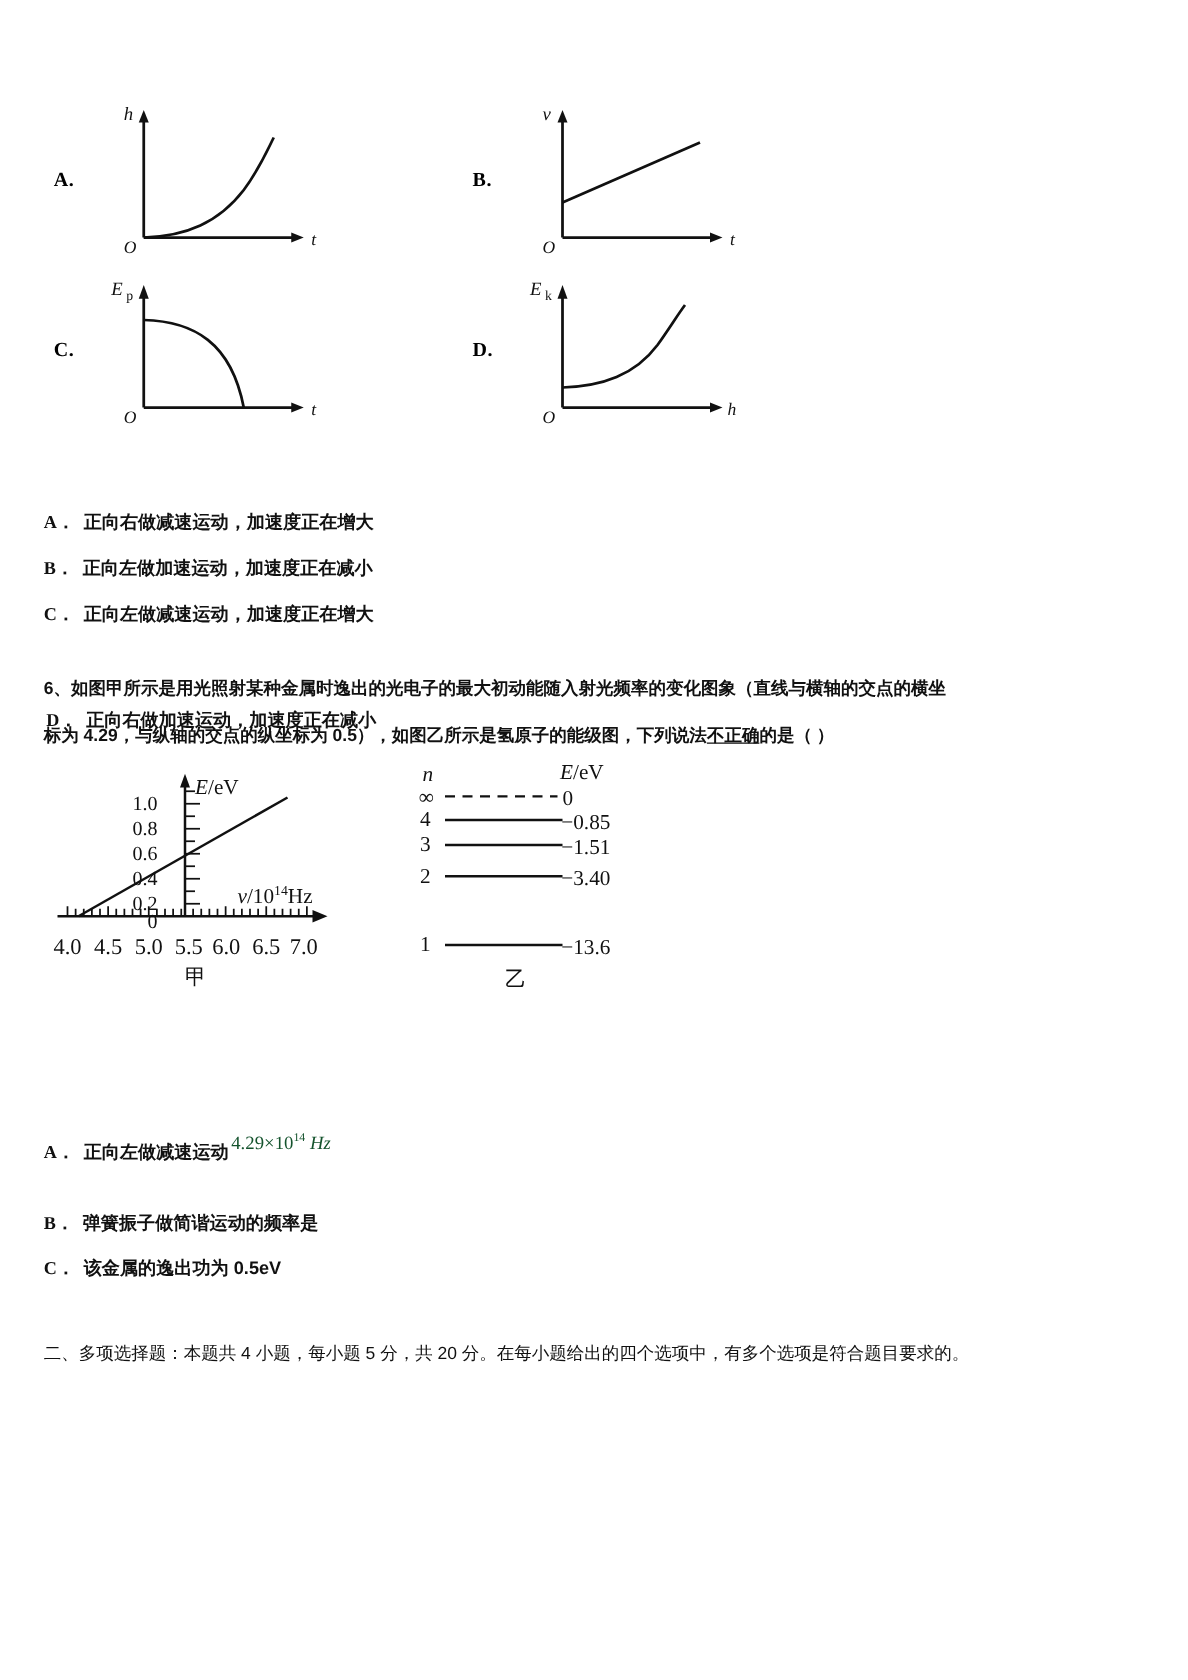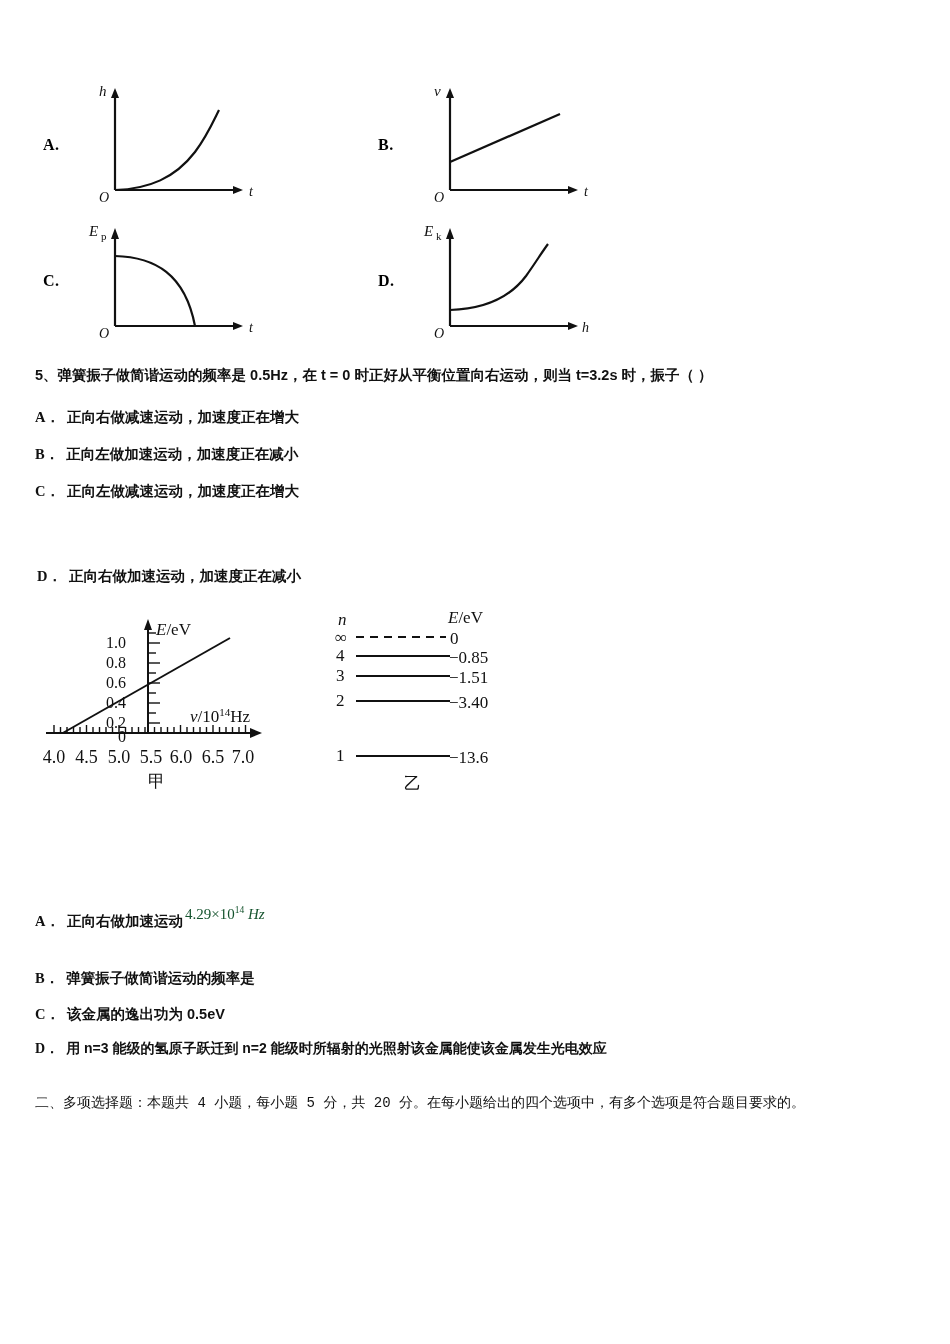--- a/index.html
+++ b/index.html
@@ -112,25 +112,24 @@
     left: 2px;
   }
   .formula .nmb { font-style: normal; }
   .formula sup { font-size: 9.5px; font-style: normal; }
   .formula .times { font-style: normal; }
 
   
   .sec-para {
     position: absolute;
     left: 35px;
-    font-family: Liberation Mono, monospace;
+    font-family: Liberation Sans, sans-serif;
     font-size: 14px;
     color: #111;
     white-space: nowrap;
-    margin-top: 20px;
   }
 </style>
 </head>
 <body>
 
 <div class="page">
 
   <div class="figure-grid">
 
     <div class="fig-cell a">
@@ -185,35 +184,38 @@
         <polygon points="166,112 156,108 156,116" fill="#111"></polygon>
         <path d="M38,96 C70,95 96,86 114,62 C124,48 130,38 136,30" fill="none" stroke="#111" stroke-width="2.2"></path>
         <text x="12" y="22" font-family="Liberation Serif, serif" font-size="15" font-style="italic" fill="#111">E</text>
         <text x="24" y="26" font-family="Liberation Serif, serif" font-size="11" fill="#111">k</text>
         <text x="170" y="118" font-family="Liberation Serif, serif" font-size="14" font-style="italic" fill="#111">h</text>
         <text x="22" y="124" font-family="Liberation Serif, serif" font-size="14" font-style="italic" fill="#111">O</text>
       </svg>
     </div>
   </div>
 
-  <div class="qtext" style="left:35px; top:365px;">5、弹簧振子做简谐运动的频率是 0.5Hz，在 t = 0 时正好从平衡位置向右运动，则当 t=3.2s 时，振子（    ）</div>
 
   <div class="opt" style="left:35px; top:408px;">
     <span class="oletter">A．</span><span>正向右做减速运动，加速度正在增大</span>
   </div>
   <div class="opt" style="left:35px; top:445px;">
     <span class="oletter">B．</span><span>正向左做加速运动，加速度正在减小</span>
   </div>
   <div class="opt" style="left:35px; top:482px;">
     <span class="oletter">C．</span><span>正向左做减速运动，加速度正在增大</span>
   </div>
   <div class="opt" style="left:37px; top:519px;margin-top:48px;">
     <span class="oletter">D．</span><span>正向右做加速运动，加速度正在减小</span>
   </div>
 
+  <div class="qtext" style="left:35px; top:540px; font-size:14px;">6、如图甲所示是用光照射某种金属时逸出的光电子的最大初动能随入射光频率的变化图象（直线与横轴的交点的横坐</div>
+  <div class="qtext" style="left:35px; top:578px; font-size:14px;">
+    <span>标为 4.29，与纵轴的交点的纵坐标为 0.5），如图乙所示是氢原子的能级图，下列说法</span><span class="uline">不正确</span><span>的是（    ）</span>
+  </div>
 
   <div class="q6figs">
 
     <div class="jia-wrap">
       <svg width="290" height="175" viewBox="0 0 290 175">
 
         <line x1="6" y1="128" x2="212" y2="128" stroke="#111" stroke-width="2"></line>
         <polygon points="222,128 210,123 210,133" fill="#111"></polygon>
 
         <line x1="108" y1="128" x2="108" y2="22" stroke="#111" stroke-width="2"></line>
@@ -319,29 +321,26 @@
         <line x1="26" y1="151" x2="120" y2="151" stroke="#111" stroke-width="1.9"></line>
         <text x="119" y="158" font-family="Liberation Serif, serif" font-size="17" fill="#111">−13.6</text>
       </svg>
     </div>
   </div>
 
   <div class="fig-caption cap-jia">甲</div>
   <div class="fig-caption cap-yi">乙</div>
 
   <div class="opt" style="left:35px; top:912px;">
-    <span class="oletter">A．</span><span>正向右做加速运动</span><span class="formula"><span class="nmb">4.29</span><span class="times">×</span><span class="nmb">10</span><sup>14</sup>&nbsp;<span>Hz</span></span>
+    <span class="oletter">A．</span><span>正向左做减速运动</span><span class="formula"><span class="nmb">4.29</span><span class="times">×</span><span class="nmb">10</span><sup>14</sup>&nbsp;<span>Hz</span></span>
   </div>
 
   <div class="opt" style="left:35px; top:969px;">
     <span class="oletter">B．</span><span>弹簧振子做简谐运动的频率是</span>
   </div>
   <div class="opt" style="left:35px; top:1005px;">
     <span class="oletter">C．</span><span>该金属的逸出功为 0.5eV</span>
   </div>
-  <div class="opt" style="left:35px; top:1040px; font-size:14px;">
-    <span class="oletter">D．</span><span>用 n=3 能级的氢原子跃迁到 n=2 能级时所辐射的光照射该金属能使该金属发生光电效应</span>
-  </div>
 
   <div class="sec-para" style="top:1074px;">二、多项选择题：本题共 4 小题，每小题 5 分，共 20 分。在每小题给出的四个选项中，有多个选项是符合题目要求的。</div>
 
 
 </div>
 
 </body></html>

